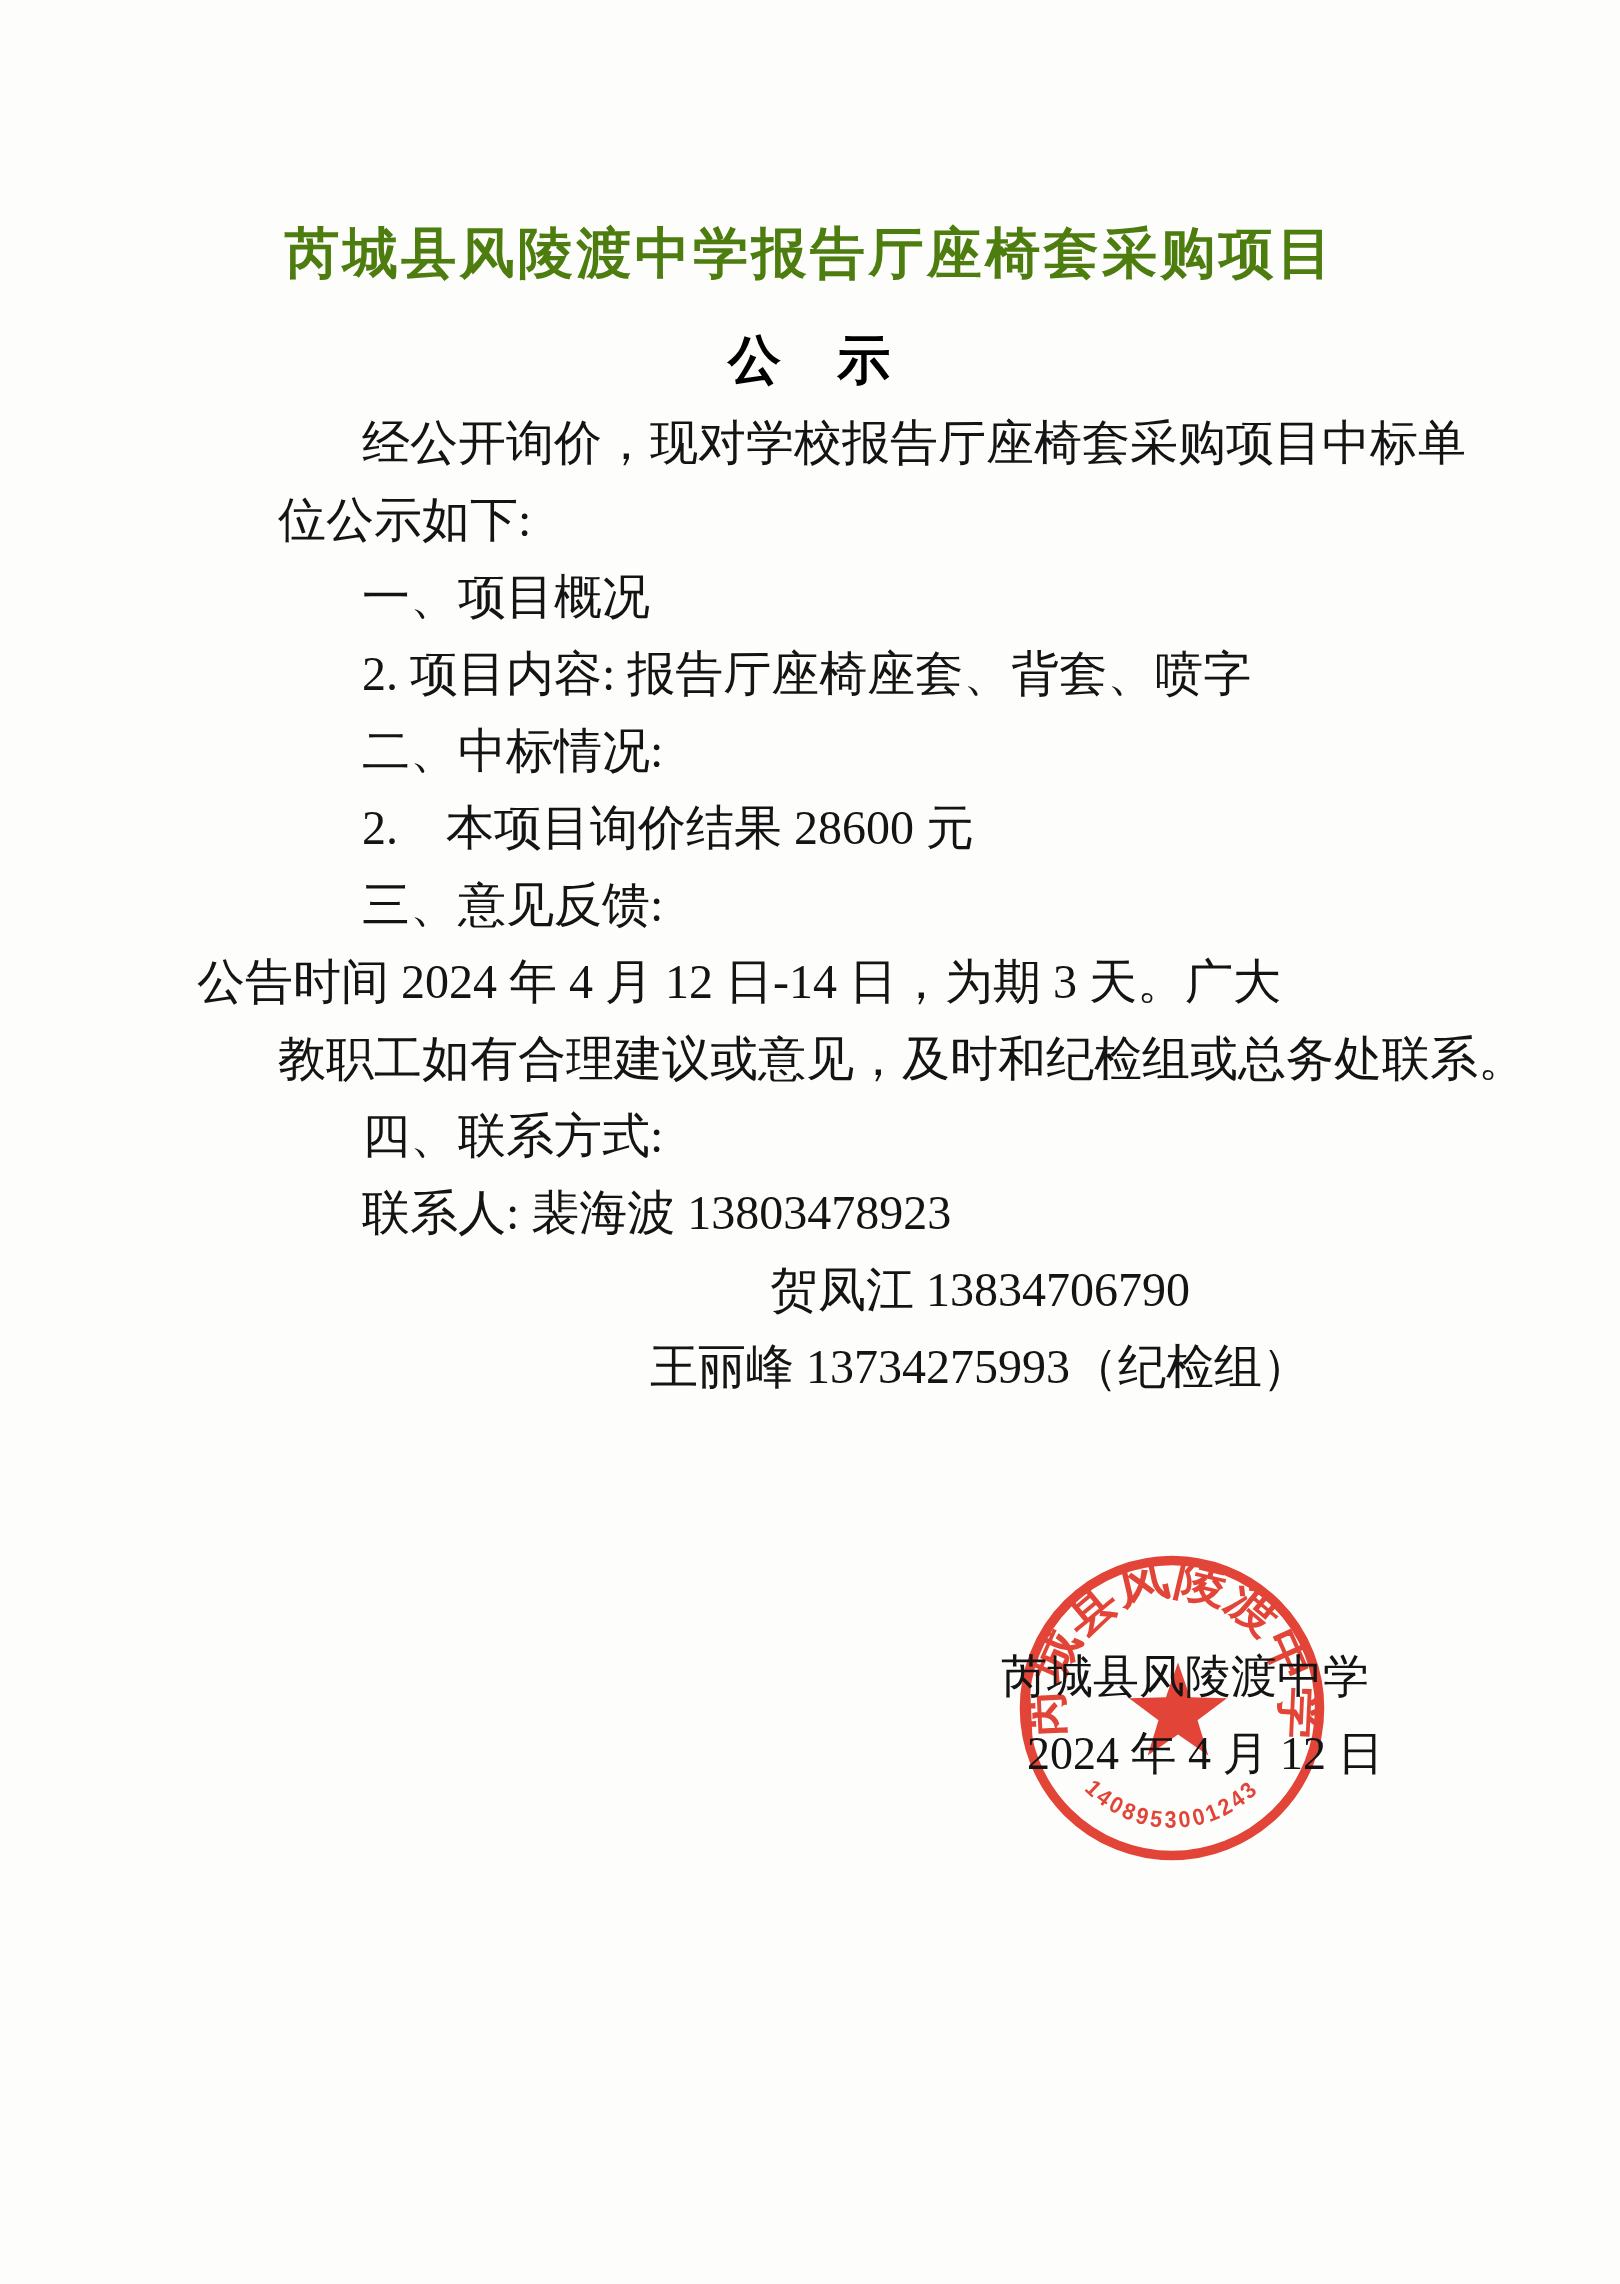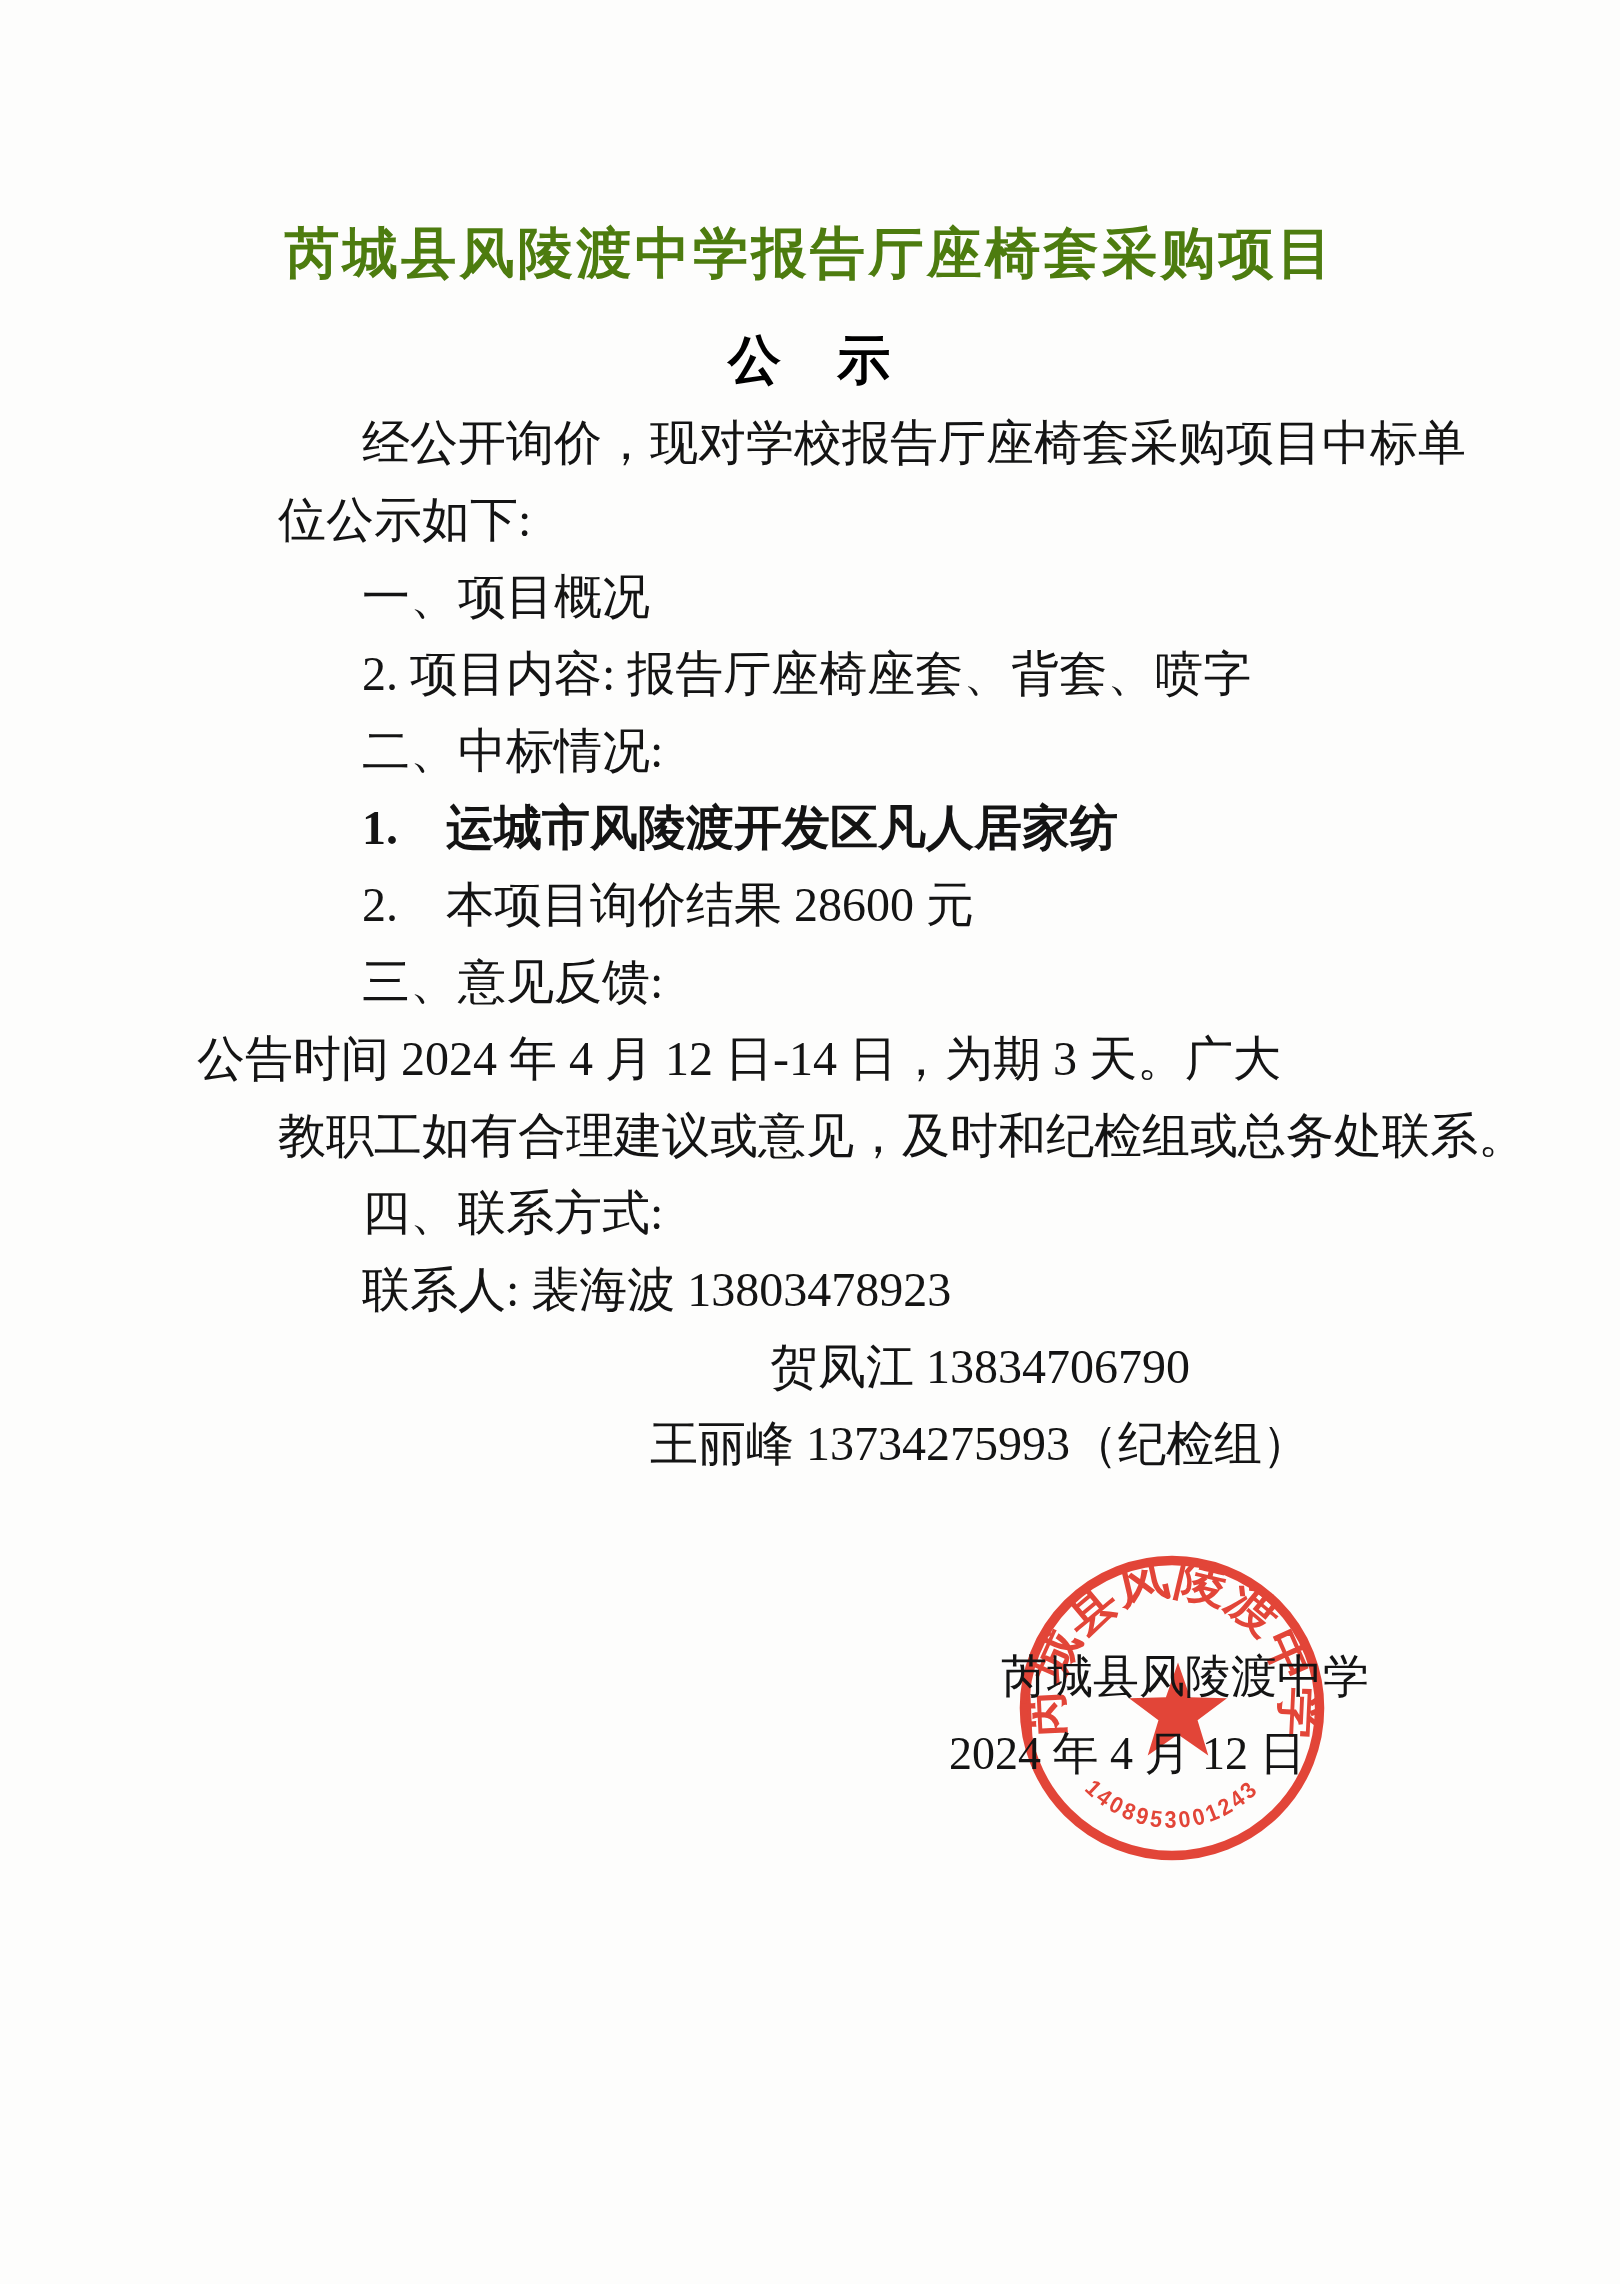--- a/index.html
+++ b/index.html
@@ -63,21 +63,21 @@
   .sig-name {
     position: absolute;
     left: 1001px; top: 1638px;
     height: 77px; line-height: 77px;
     font-size: 46px;
     white-space: nowrap;
     z-index: 3;
   }
   .sig-date {
     position: absolute;
-    left: 949px; top: 1715px;
+    left: 1027px; top: 1715px;
     height: 77px; line-height: 77px;
     font-size: 46px;
     white-space: nowrap;
     z-index: 3;
   }
   
   .seal {
     position: absolute;
     left: 1009px; top: 1545px;
     width: 326px; height: 326px;
@@ -108,21 +108,20 @@
 
   <div class="doc-title">芮城县风陵渡中学报告厅座椅套采购项目</div>
   <div class="doc-subtitle">公　示</div>
 
   <div class="body-lines">
     <div class="line indent">经公开询价，现对学校报告厅座椅套采购项目中标单</div>
     <div class="line">位公示如下:</div>
     <div class="line indent">一、项目概况</div>
     <div class="line indent">2. 项目内容: 报告厅座椅座套、背套、喷字</div>
     <div class="line indent">二、中标情况:</div>
-    <div class="line indent bold">1.　运城市风陵渡开发区凡人居家纺</div>
     <div class="line indent">2.　本项目询价结果 28600 元</div>
     <div class="line indent">三、意见反馈:</div>
     <div class="line indent-wide">公告时间 2024 年 4 月 12 日-14 日，为期 3 天。广大</div>
     <div class="line">教职工如有合理建议或意见，及时和纪检组或总务处联系。</div>
     <div class="line indent">四、联系方式:</div>
     <div class="line indent">联系人: 裴海波 13803478923</div>
     <div class="line indent-contact">贺凤江 13834706790</div>
     <div class="line indent-contact">王丽峰 13734275993（纪检组）</div>
   </div>
 

